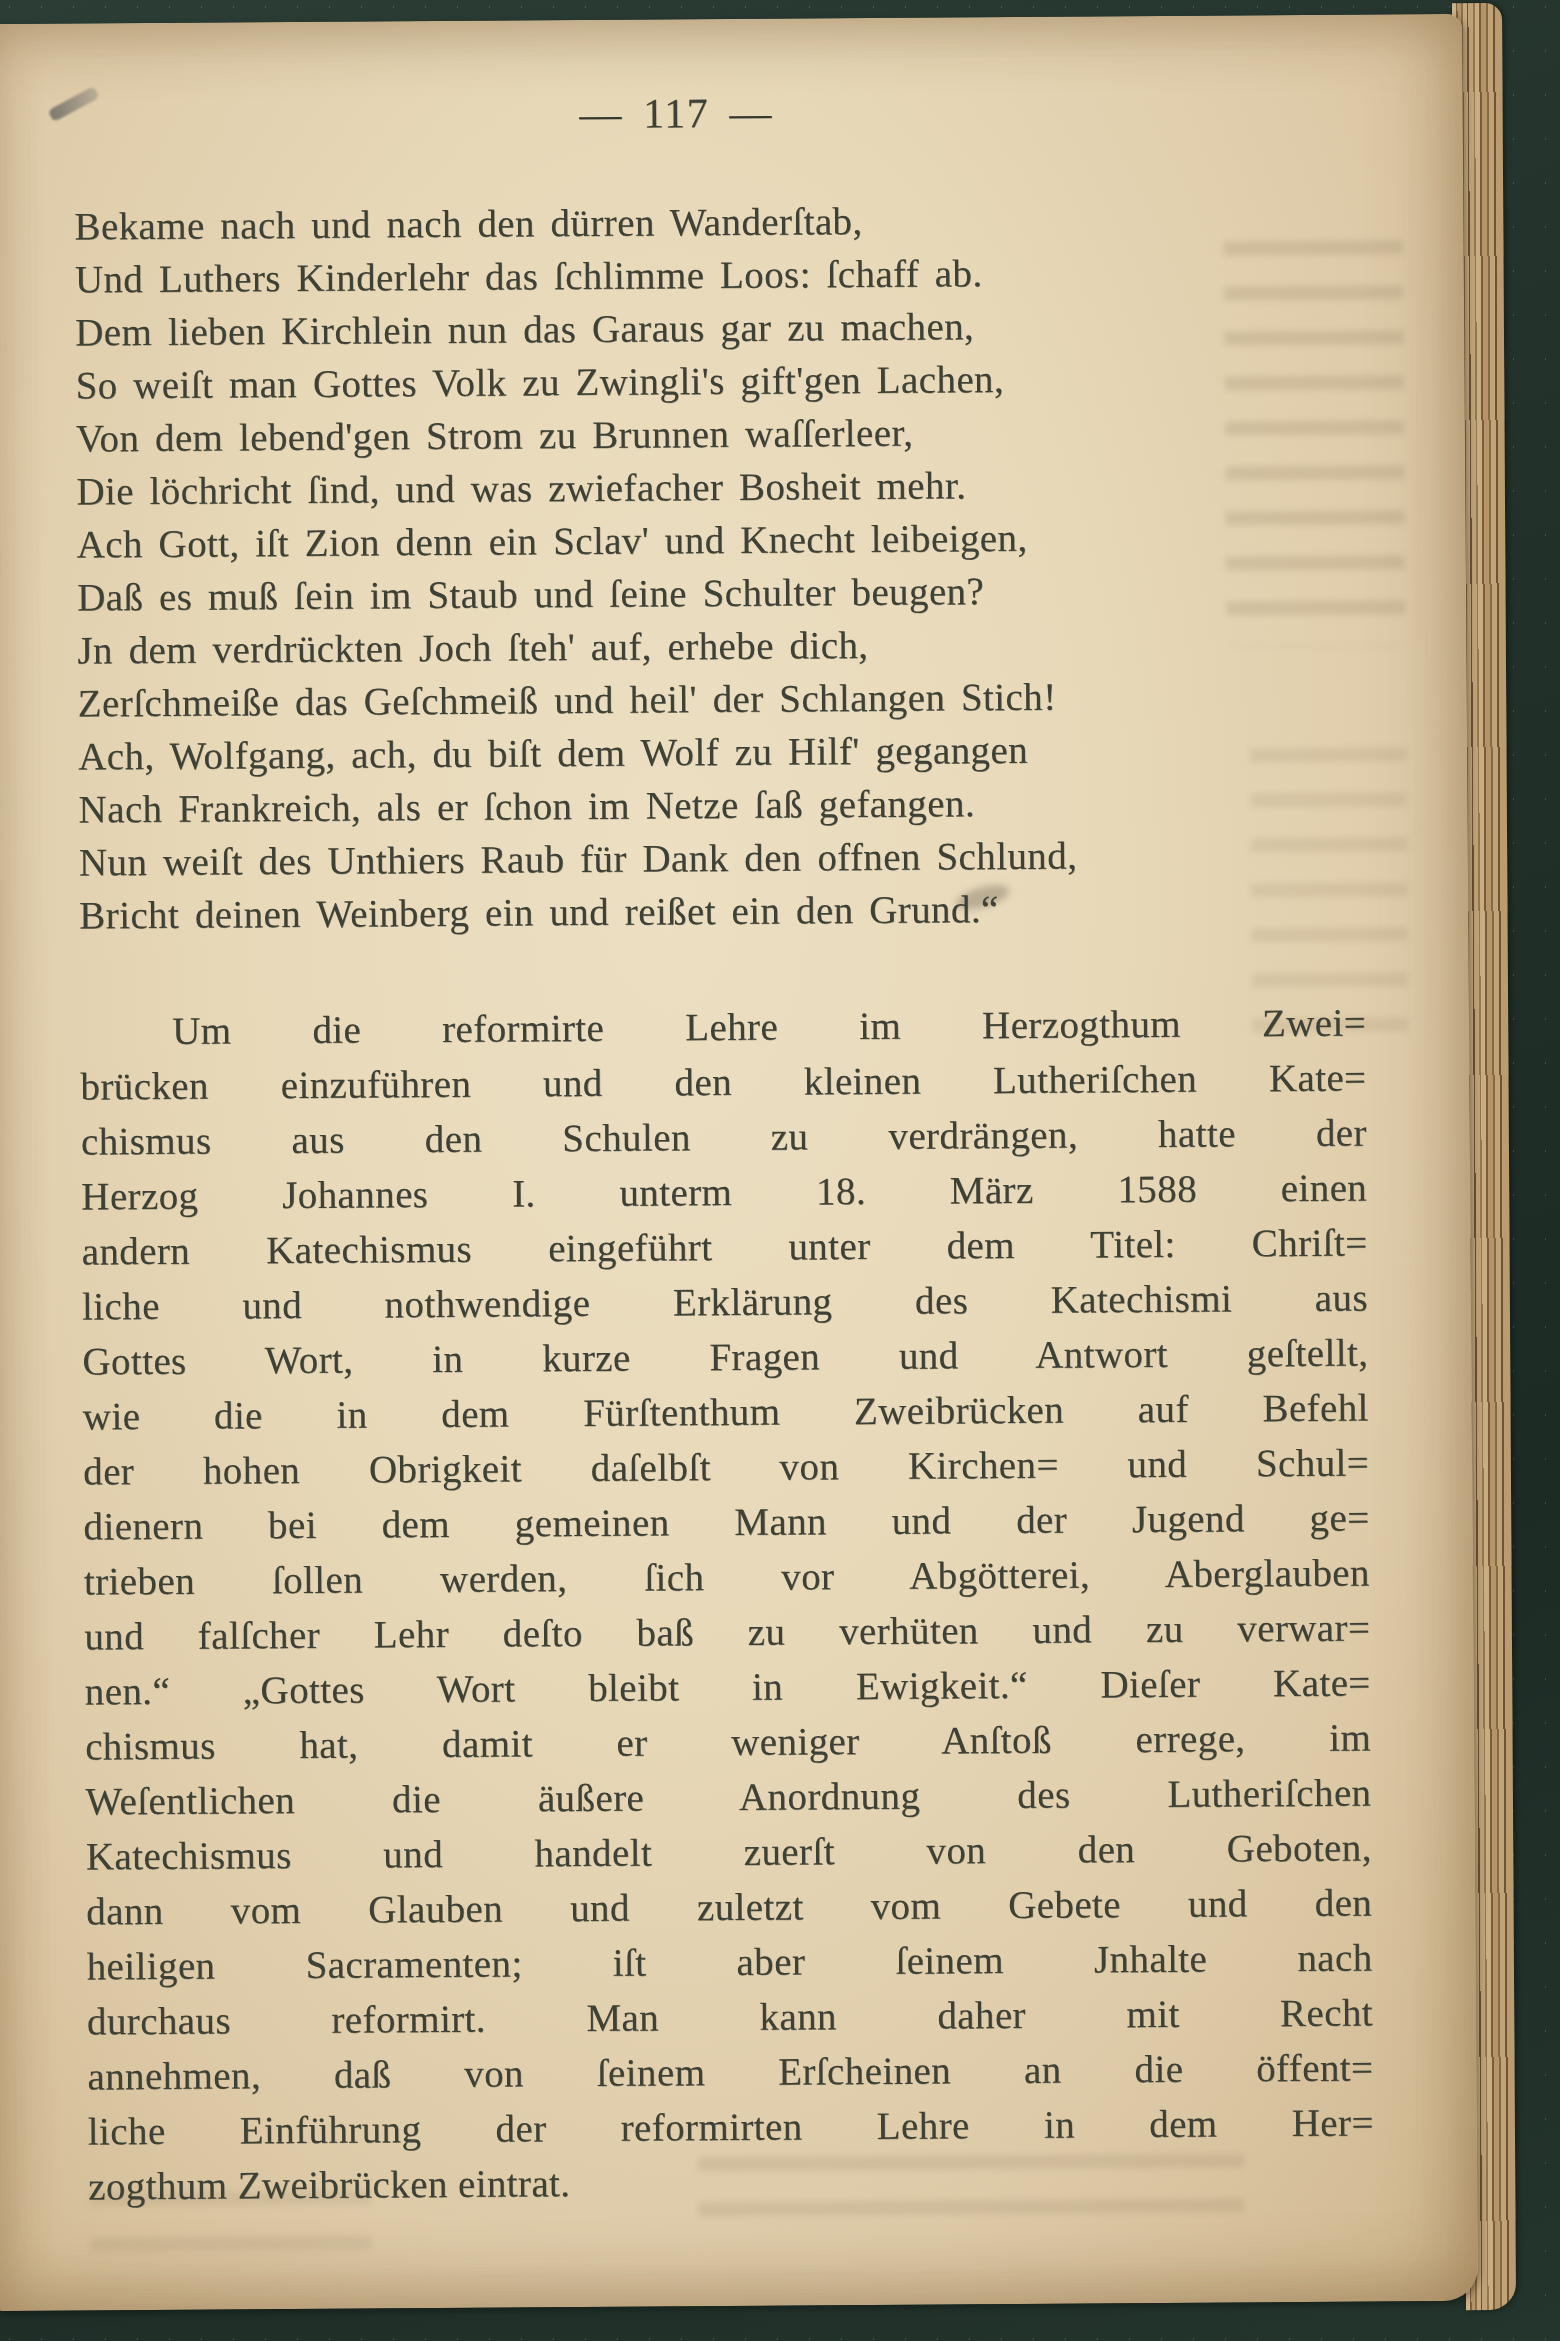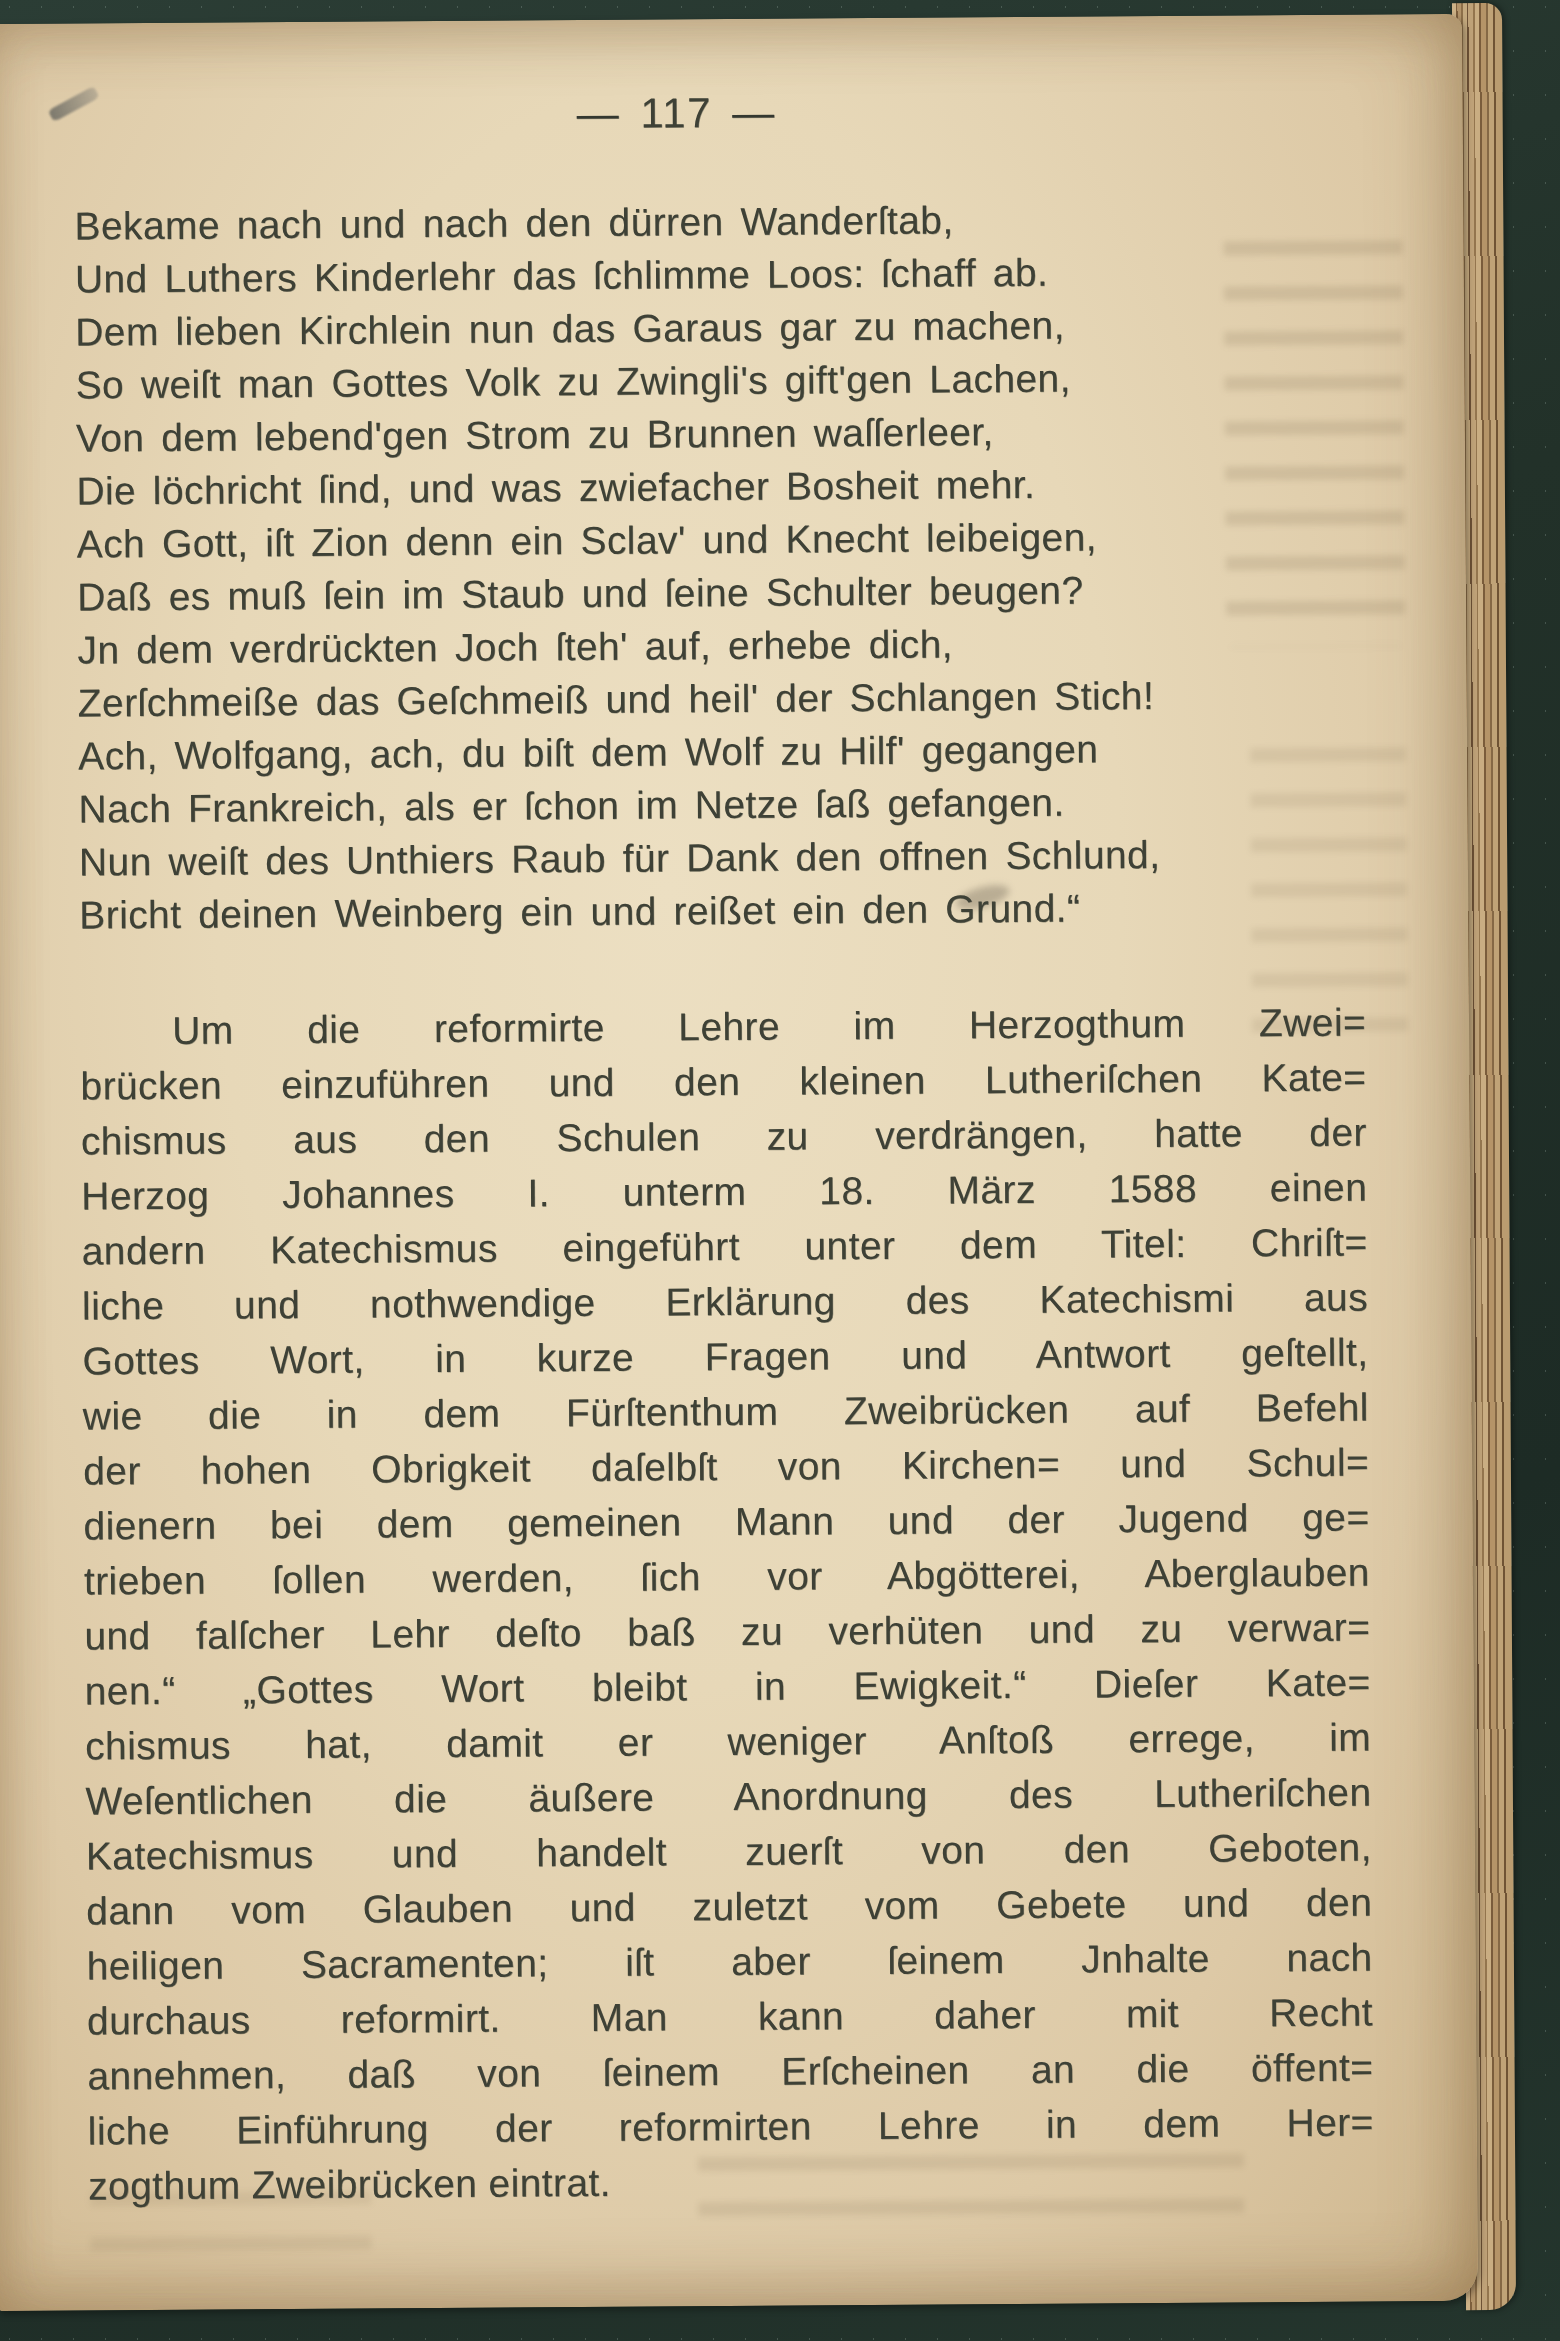--- a/index.html
+++ b/index.html
@@ -1,20 +1,20 @@
 <!DOCTYPE html>
 <html style="font-size:12.5px"><head>
 <meta charset="utf-8">
 <style>
   html,body{margin:0;padding:0;background:#1c2a24;}
   .screen{
     position:relative;
     width:1561px;height:2342px;
     overflow:hidden;
-    font-family:Liberation Sans, sans-serif;
+    font-family:Liberation Serif, serif;
   }
   
   .cover{
     position:absolute;inset:0;
     background:
       radial-gradient(1.2px 1.2px at 9.4px 7px, rgba(210,230,220,.20) 45%, transparent 55%),
       linear-gradient(160deg,#2b3d35 0%, #223129 35%, #1d2b25 70%, #24352d 100%);
     background-size:32px 44px, 100% 100%;
   }
   

